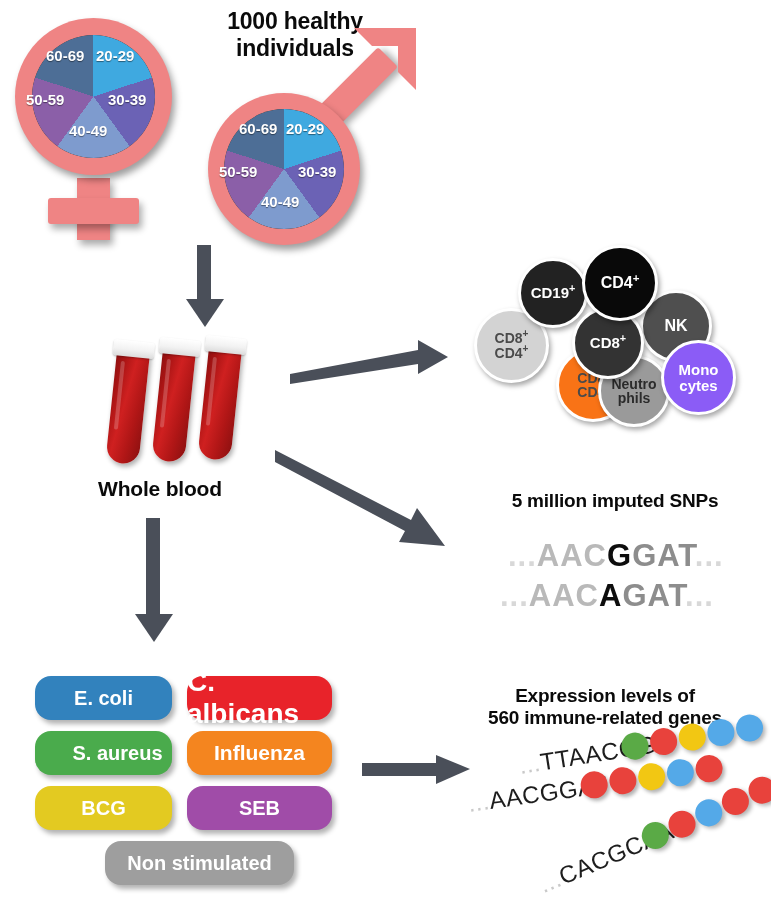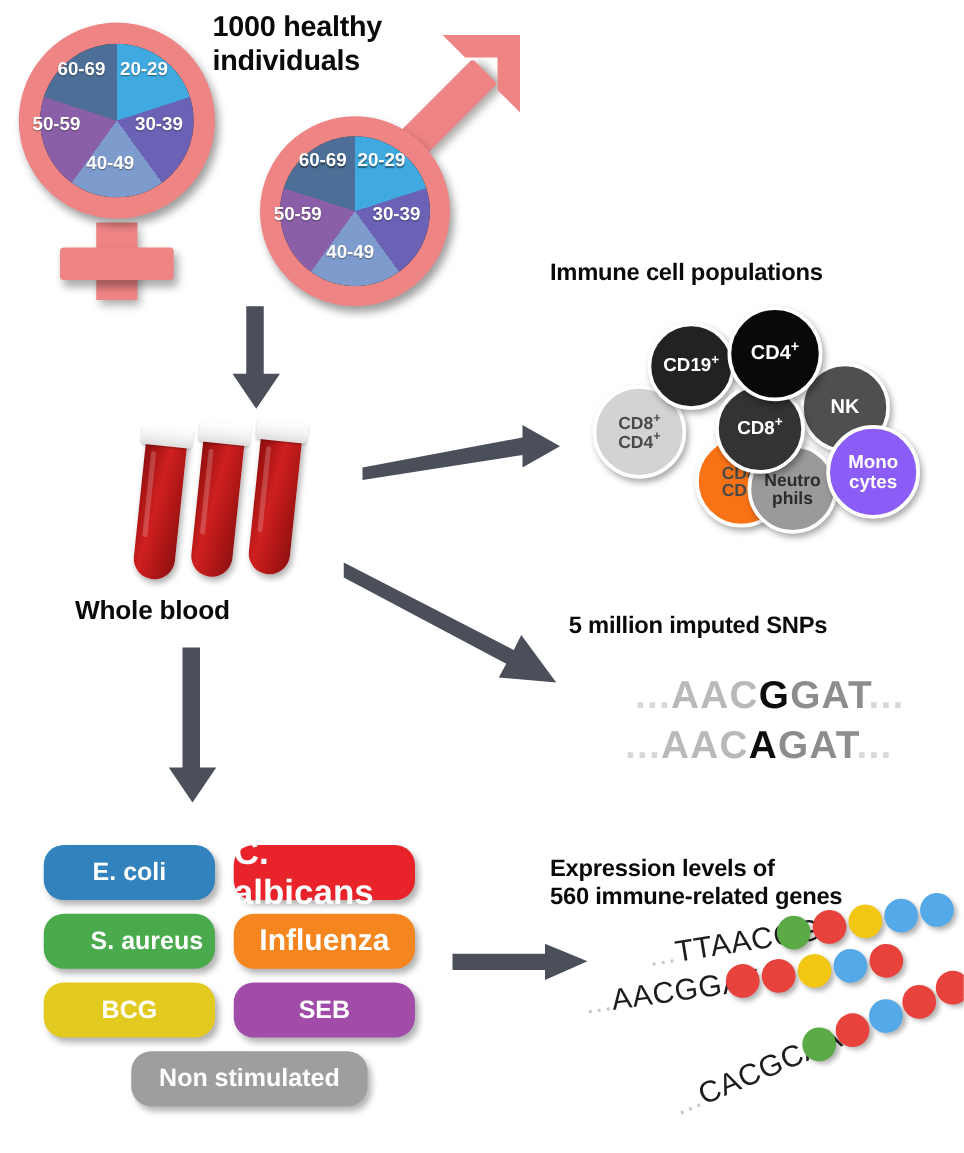--- a/index.html
+++ b/index.html
@@ -6,21 +6,21 @@
   body{
     width:771px;height:922px;position:relative;overflow:hidden;
     font-family:"Liberation Sans", sans-serif;
     -webkit-font-smoothing:antialiased;
   }
   .canvas{position:absolute;inset:0;}
 
   
   .heading{
     position:absolute;font-weight:bold;color:#0a0a0a;
-    letter-spacing:-0.2px;line-height:1.18;
+    letter-spacing:-0.2px;line-height:1.18;text-align:center;
   }
 
   
   .gender{position:absolute;}
   .ring{
     position:absolute;border-radius:50%;
     background:#ef8484;
     box-shadow:3px 5px 7px rgba(0,0,0,0.38);
   }
   .pie-wrap{
@@ -193,21 +193,20 @@
 
   <svg class="arrow-svg" style="left:275px;top:450px;" width="175" height="105" viewBox="0 0 175 105">
     <polygon points="0,0 136,70 142,58 170,96 124,92 130,81 0,12" fill="#4a4f59"></polygon>
   </svg>
 
   <svg class="arrow-svg" style="left:132px;top:518px;" width="44" height="126" viewBox="0 0 44 126">
     <rect x="14" y="0" width="14" height="98" fill="#4a4f59"></rect>
     <polygon points="3,96 41,96 22,124" fill="#4a4f59"></polygon>
   </svg>
 
-  <div class="heading" style="left:440px;top:208px;width:330px;font-size:19px;">Immune cell populations</div>
 
   <div style="position:absolute;left:0;top:0;">
 
     <div class="cell" style="left:474px;top:308px;width:75px;height:75px;background:#d3d3d3;color:#4a4a4a;font-size:14px;z-index:2;">
       <span>
         <span>CD8</span><sup>+</sup><br>
         <span>CD4</span><sup>+</sup>
       </span>
     </div>
 
@@ -269,21 +268,21 @@
     <div class="stim" style="left:35px;top:676px;width:137px;height:44px;background:#3282bd;font-size:20px;">
       <span>E. coli</span>
     </div>
     <div class="stim" style="left:187px;top:676px;width:145px;height:44px;background:#e8232a;font-size:28px;">
       <span>C. albicans</span>
     </div>
 
     <div class="stim" style="left:35px;top:731px;width:137px;height:44px;background:#4aab4c;font-size:20px;padding-left:28px;">
       <span>S. aureus</span>
     </div>
-    <div class="stim" style="left:187px;top:731px;width:145px;height:44px;background:#f4851f;font-size:24px;">
+    <div class="stim" style="left:187px;top:731px;width:145px;height:44px;background:#f4851f;font-size:21px;">
       <span>Influenza</span>
     </div>
 
     <div class="stim" style="left:35px;top:786px;width:137px;height:44px;background:#e3ca21;font-size:20px;">
       <span>BCG</span>
     </div>
     <div class="stim" style="left:187px;top:786px;width:145px;height:44px;background:#a04ca8;font-size:20px;">
       <span>SEB</span>
     </div>
 

